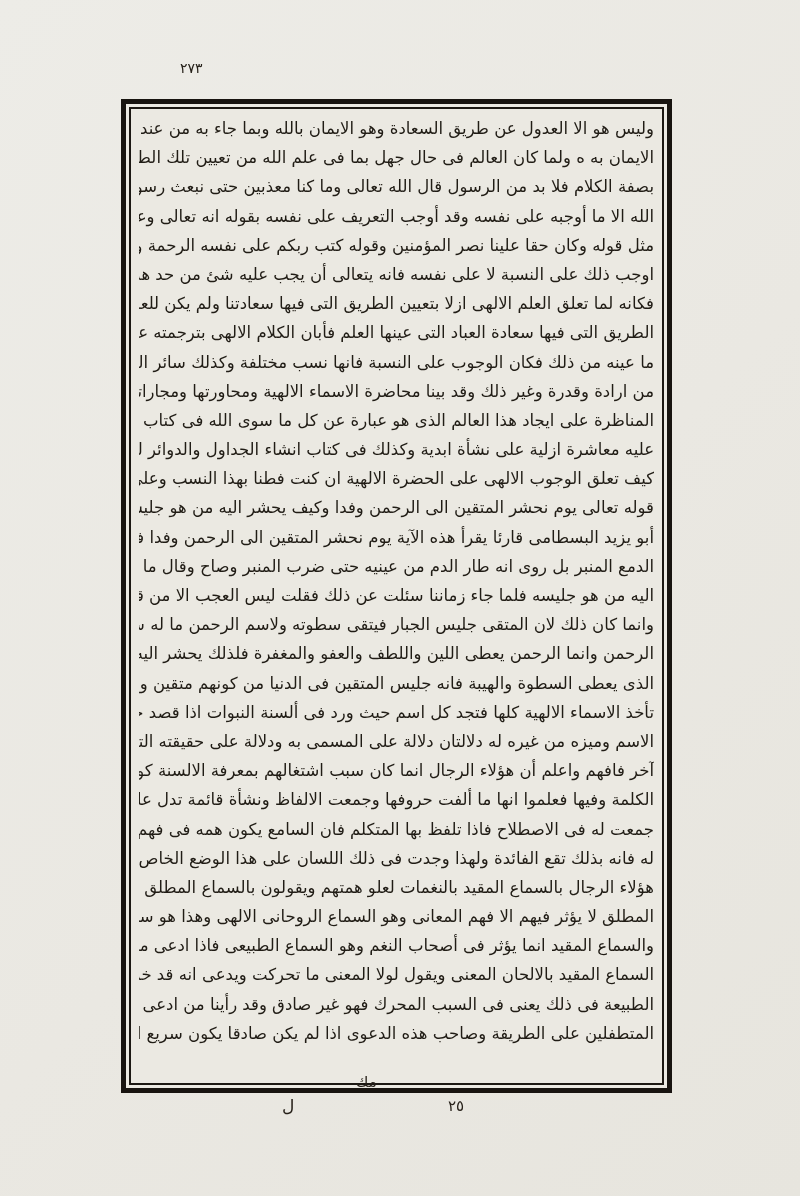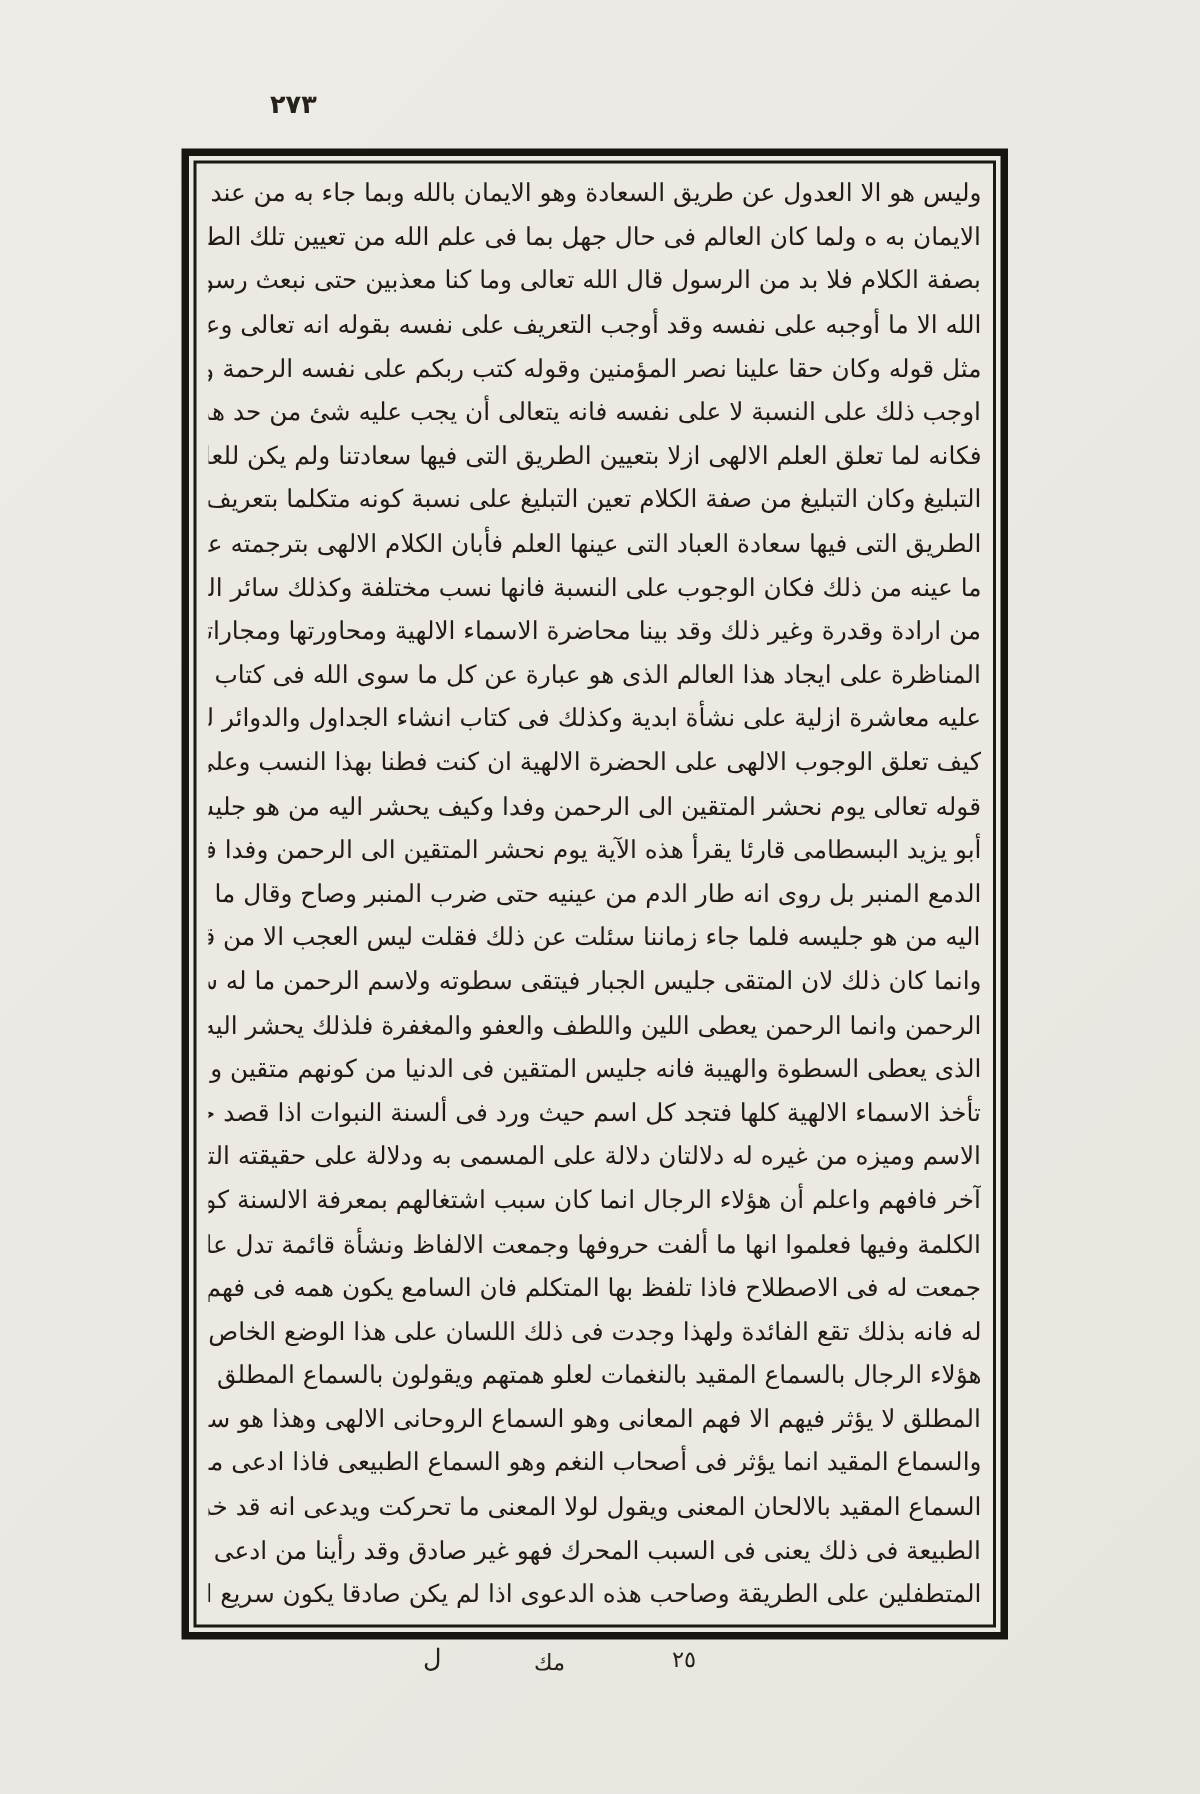--- a/index.html
+++ b/index.html
@@ -10,22 +10,22 @@
     width: 800px;
     height: 1196px;
     background: linear-gradient(135deg, #edece7 0%, #eae8e2 55%, #e7e5de 100%);
     overflow: hidden;
   }
 
   .page-number {
     position: absolute;
     left: 180px;
     top: 60px;
-    font-size: 17px;
-    font-weight: bold;
+    font-size: 14px;
+    font-weight: normal;
     color: #26211a;
     letter-spacing: 2px;
   }
 
   .frame-outer {
     position: absolute;
     left: 121px;
     top: 99px;
     width: 551px;
     height: 994px;
@@ -62,41 +62,40 @@
     text-justify: inter-word;
   }
 
   .footer-mark {
     position: absolute;
     font-size: 15px;
     color: #262019;
     direction: rtl;
   }
   .footer-sig-number { left: 448px; top: 1097px; }
-  .footer-sig-mark   { left: 356px; top: 1099px; }
+  .footer-sig-mark   { left: 356px; top: 1073px; }
   .footer-catchword  { left: 282px; top: 1096px; font-size: 17px; }
 </style>
 </head>
 <body>
 
 <div class="canvas">
 
   <div class="page-number">٢٧٣</div>
 
   <div class="frame-outer">
     <div class="frame-inner">
       <div class="text-block">
           <div class="text-line">وليس هو الا العدول عن طريق السعادة وهو الايمان بالله وبما جاء به من عند الله مما الزمنا فيه</div>
           <div class="text-line">الايمان به ه ولما كان العالم فى حال جهل بما فى علم الله من تعيين تلك الطريق تعين الاعلام بها</div>
           <div class="text-line">بصفة الكلام فلا بد من الرسول قال الله تعالى وما كنا معذبين حتى نبعث رسولا ولا نوجب على</div>
           <div class="text-line">الله الا ما أوجبه على نفسه وقد أوجب التعريف على نفسه بقوله انه تعالى وعلى الله قصد السبيل</div>
           <div class="text-line">مثل قوله وكان حقا علينا نصر المؤمنين وقوله كتب ربكم على نفسه الرحمة وعلى الحقيقة انما</div>
           <div class="text-line">اوجب ذلك على النسبة لا على نفسه فانه يتعالى أن يجب عليه شئ من حد هذا الواجب الشرعى</div>
           <div class="text-line">فكانه لما تعلق العلم الالهى ازلا بتعيين الطريق التى فيها سعادتنا ولم يكن للعلم ما هو صورة</div>
-          <div class="text-line">التبليغ وكان التبليغ من صفة الكلام تعين التبليغ على نسبة كونه متكلما بتعريف</div>
           <div class="text-line">الطريق التى فيها سعادة العباد التى عينها العلم فأبان الكلام الالهى بترجمته عن العلم الالهى</div>
           <div class="text-line">ما عينه من ذلك فكان الوجوب على النسبة فانها نسب مختلفة وكذلك سائر النسب الالهية</div>
           <div class="text-line">من ارادة وقدرة وغير ذلك وقد بينا محاضرة الاسماء الالهية ومحاورتها ومجاراتها فى حلبة</div>
           <div class="text-line">المناظرة على ايجاد هذا العالم الذى هو عبارة عن كل ما سوى الله فى كتاب عنقاء مغرب توقيفنا</div>
           <div class="text-line">عليه معاشرة ازلية على نشأة ابدية وكذلك فى كتاب انشاء الجداول والدوائر لنا فقد علمت</div>
           <div class="text-line">كيف تعلق الوجوب الالهى على الحضرة الالهية ان كنت فطنا بهذا النسب وعلى هذا يخرج</div>
           <div class="text-line">قوله تعالى يوم نحشر المتقين الى الرحمن وفدا وكيف يحشر اليه من هو جليسه وفى قبضته سمع</div>
           <div class="text-line">أبو يزيد البسطامى قارئا يقرأ هذه الآية يوم نحشر المتقين الى الرحمن وفدا فبكى حتى ضرب</div>
           <div class="text-line">الدمع المنبر بل روى انه طار الدم من عينيه حتى ضرب المنبر وصاح وقال ما به كيف يحشر</div>
           <div class="text-line">اليه من هو جليسه فلما جاء زماننا سئلت عن ذلك فقلت ليس العجب الا من قول ابى يزيد فاعلموا</div>

